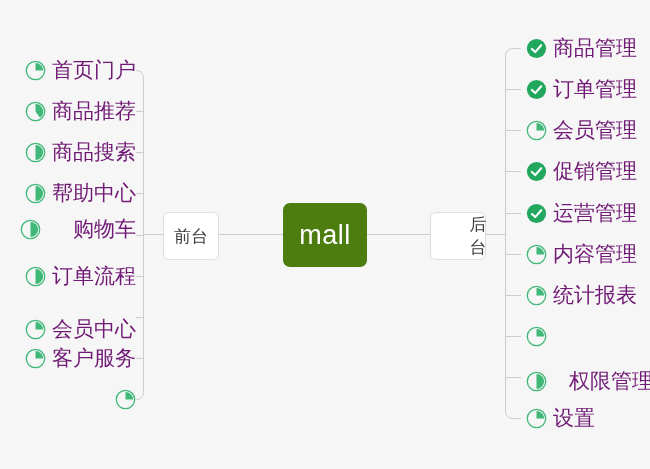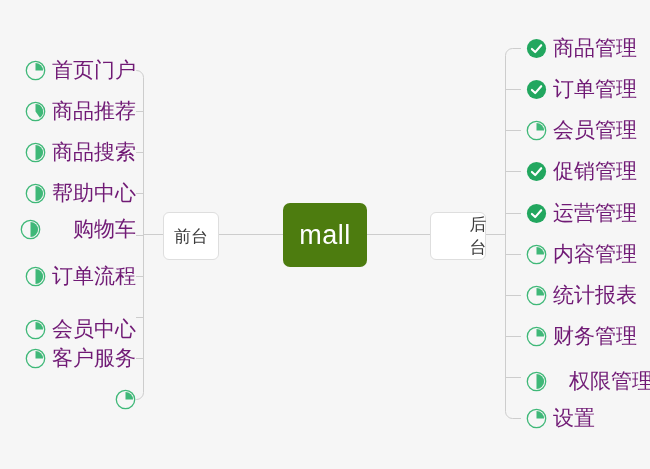--- a/index.html
+++ b/index.html
@@ -287,21 +287,20 @@
         </span>
         <span class="label">统计报表</span>
       </div>
       <div class="leaf right" style="top: 323px;">
         <span class="ico">
           <svg viewBox="0 0 21 21" xmlns="http://www.w3.org/2000/svg">
             <circle cx="10.5" cy="10.5" r="9.2" fill="none" stroke="#3fb878" stroke-width="1.3"></circle>
             <path d="M 10.5 10.5 L 10.5 2.9000000000000004 A 7.6 7.6 0 0 1 18.10 10.50 Z" fill="#3fb878"></path>
           </svg>
         </span>
-        <span class="label">财务管理</span>
       </div>
       <div class="leaf right" style="top: 368px; gap: 16px;">
         <span class="ico">
           <svg viewBox="0 0 21 21" xmlns="http://www.w3.org/2000/svg">
             <circle cx="10.5" cy="10.5" r="9.2" fill="none" stroke="#3fb878" stroke-width="1.3"></circle>
             <path d="M 10.5 10.5 L 10.5 2.9000000000000004 A 7.6 7.6 0 0 1 10.50 18.10 Z" fill="#3fb878"></path>
           </svg>
         </span>
         <span class="label">权限管理</span>
       </div>

